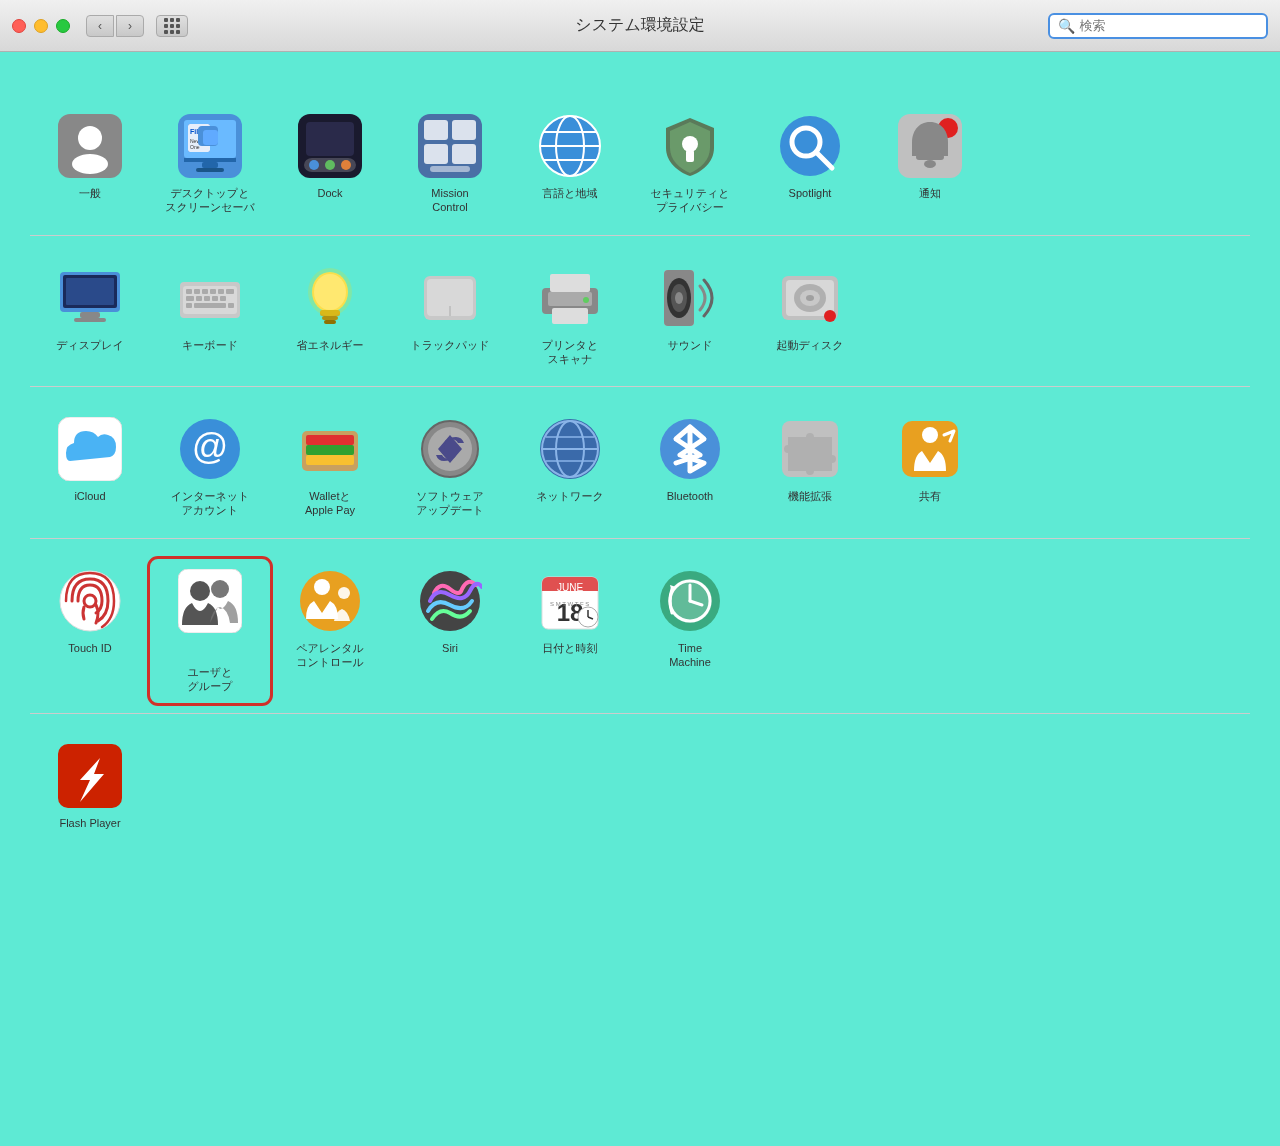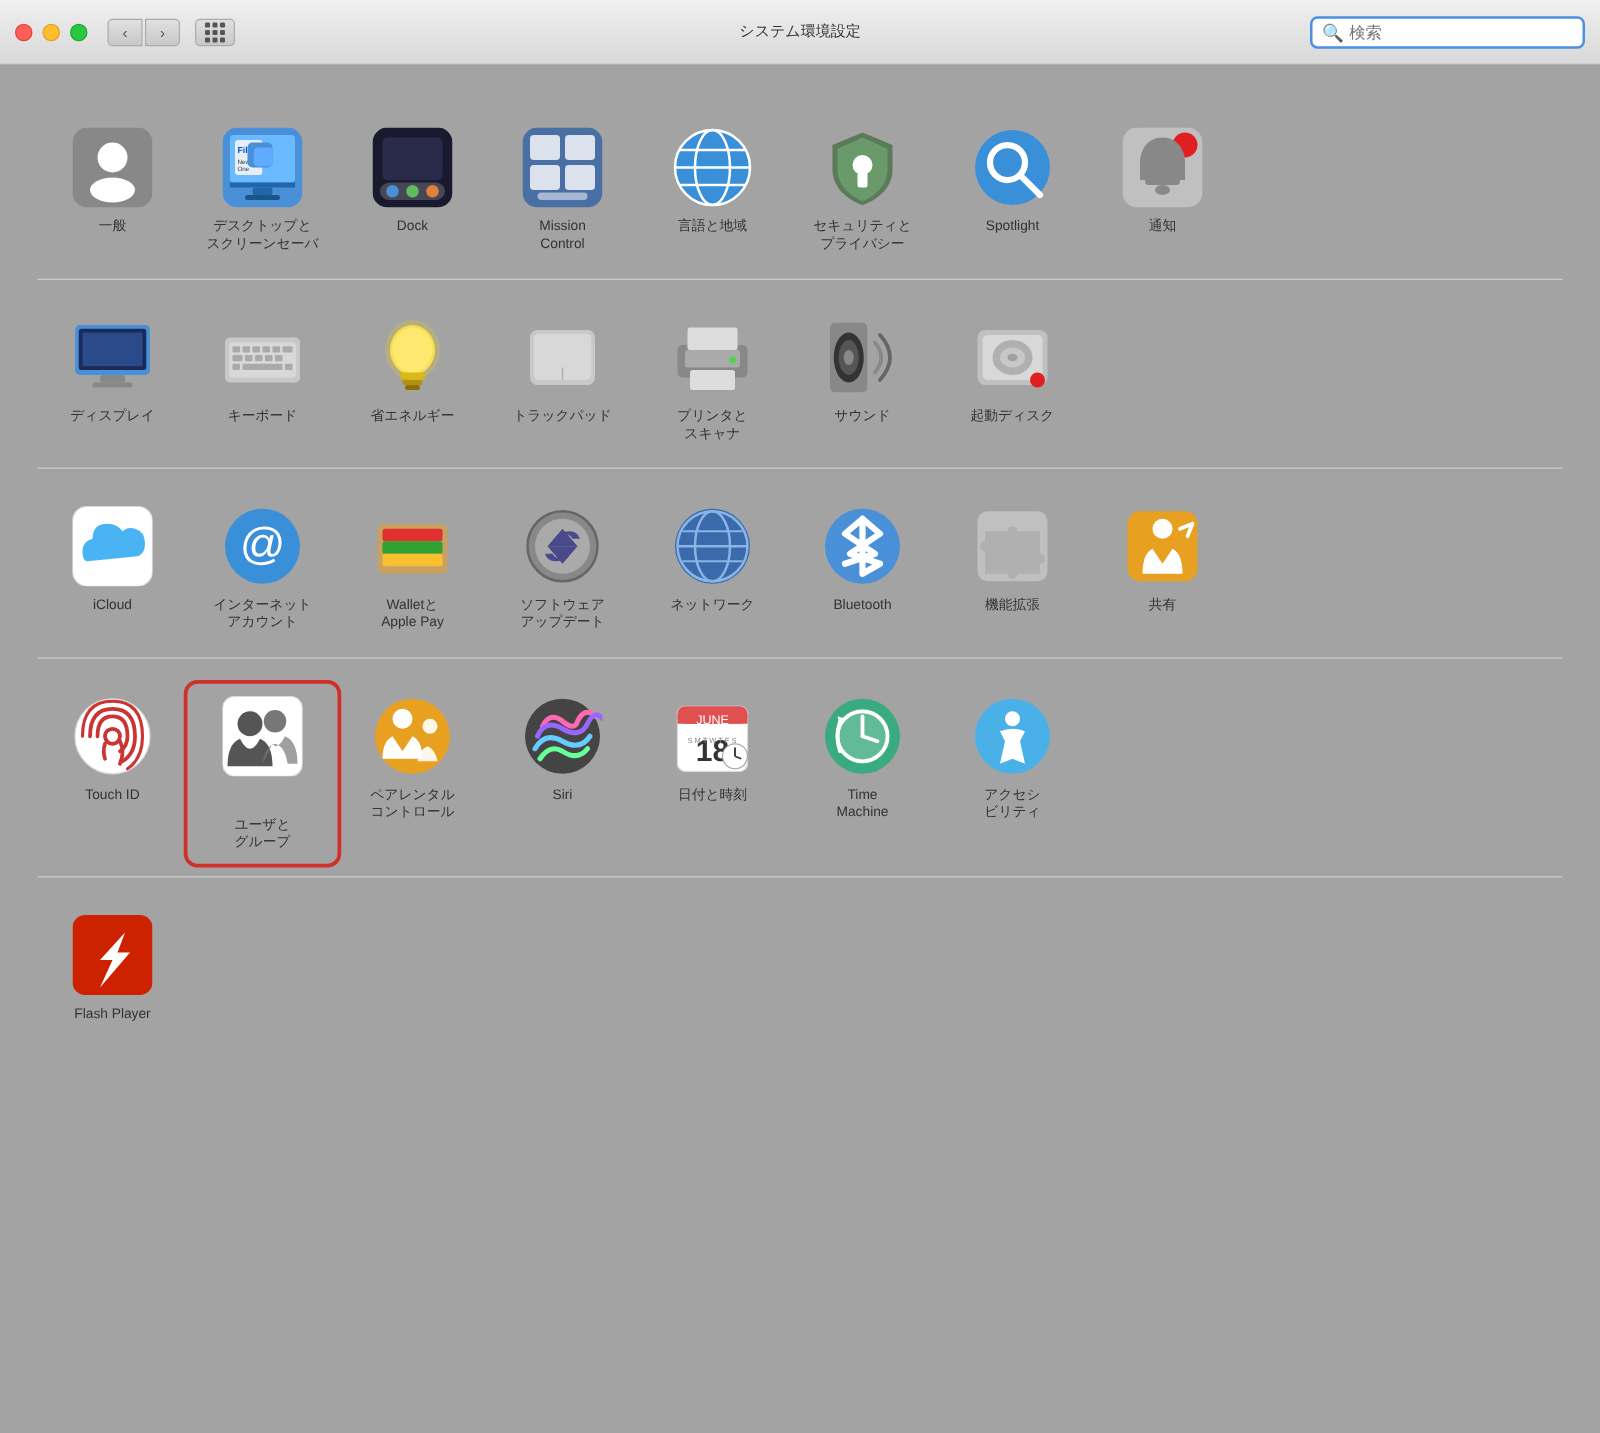--- a/index.html
+++ b/index.html
@@ -81,21 +81,21 @@
       width: 4px;
       height: 4px;
       background: #555;
       border-radius: 1px;
     }
 
     .title-text {
       position: absolute;
       left: 50%;
       transform: translateX(-50%);
-      font-size: 12px;
+      font-size: 16px;
       color: #333;
       font-weight: 500;
     }
 
     .search-box {
       margin-left: auto;
       display: flex;
       align-items: center;
       background: white;
       border: 2px solid #4a90e2;
@@ -113,22 +113,22 @@
       outline: none;
       font-size: 13px;
       color: #737373;
       width: 100%;
       background: transparent;
     }
 
     
     .main-content {
       flex: 1;
-      background: #a3a3a3;
-      padding: 20px 30px;
+      background: #5eead4;
+      padding: 32px 30px;
     }
 
     
     .section {
       display: flex;
       flex-wrap: wrap;
       gap: 0px;
       padding: 20px 0 10px 0;
       border-bottom: 1px solid #ccc;
     }
@@ -644,31 +644,20 @@
           <line x1="32" y1="32" x2="32" y2="16" stroke="white" stroke-width="3" stroke-linecap="round"></line>
           <line x1="32" y1="32" x2="44" y2="36" stroke="white" stroke-width="3" stroke-linecap="round"></line>
 
           <path d="M14 20 Q10 32 14 44" fill="none" stroke="white" stroke-width="3" stroke-linecap="round"></path>
           <polygon points="12,16 18,18 14,24" fill="white"></polygon>
         </svg>
       </div>
       <span class="pref-label">Time<br>Machine</span>
     </div>
 
-    <div class="pref-item">
-      <div class="icon-wrapper">
-        <svg class="icon-img" viewBox="0 0 64 64">
-          <circle cx="32" cy="32" r="30" fill="#4ab0e8"></circle>
-
-          <circle cx="32" cy="18" r="6" fill="white"></circle>
-          <path d="M22 28 Q32 24 42 28 L38 36 L42 54 L32 50 L22 54 L26 36 Z" fill="white"></path>
-        </svg>
-      </div>
-      <span class="pref-label">アクセシ<br>ビリティ</span>
-    </div>
   </div>
 
   <div class="section-bottom">
 
     <div class="pref-item">
       <div class="icon-wrapper">
         <svg class="icon-img" viewBox="0 0 64 64">
           <rect width="64" height="64" rx="10" fill="#cc2200"></rect>
 
           <path d="M42 14 L22 36 L32 36 L22 58 L46 30 L36 30 L42 14 Z" fill="white"></path>

